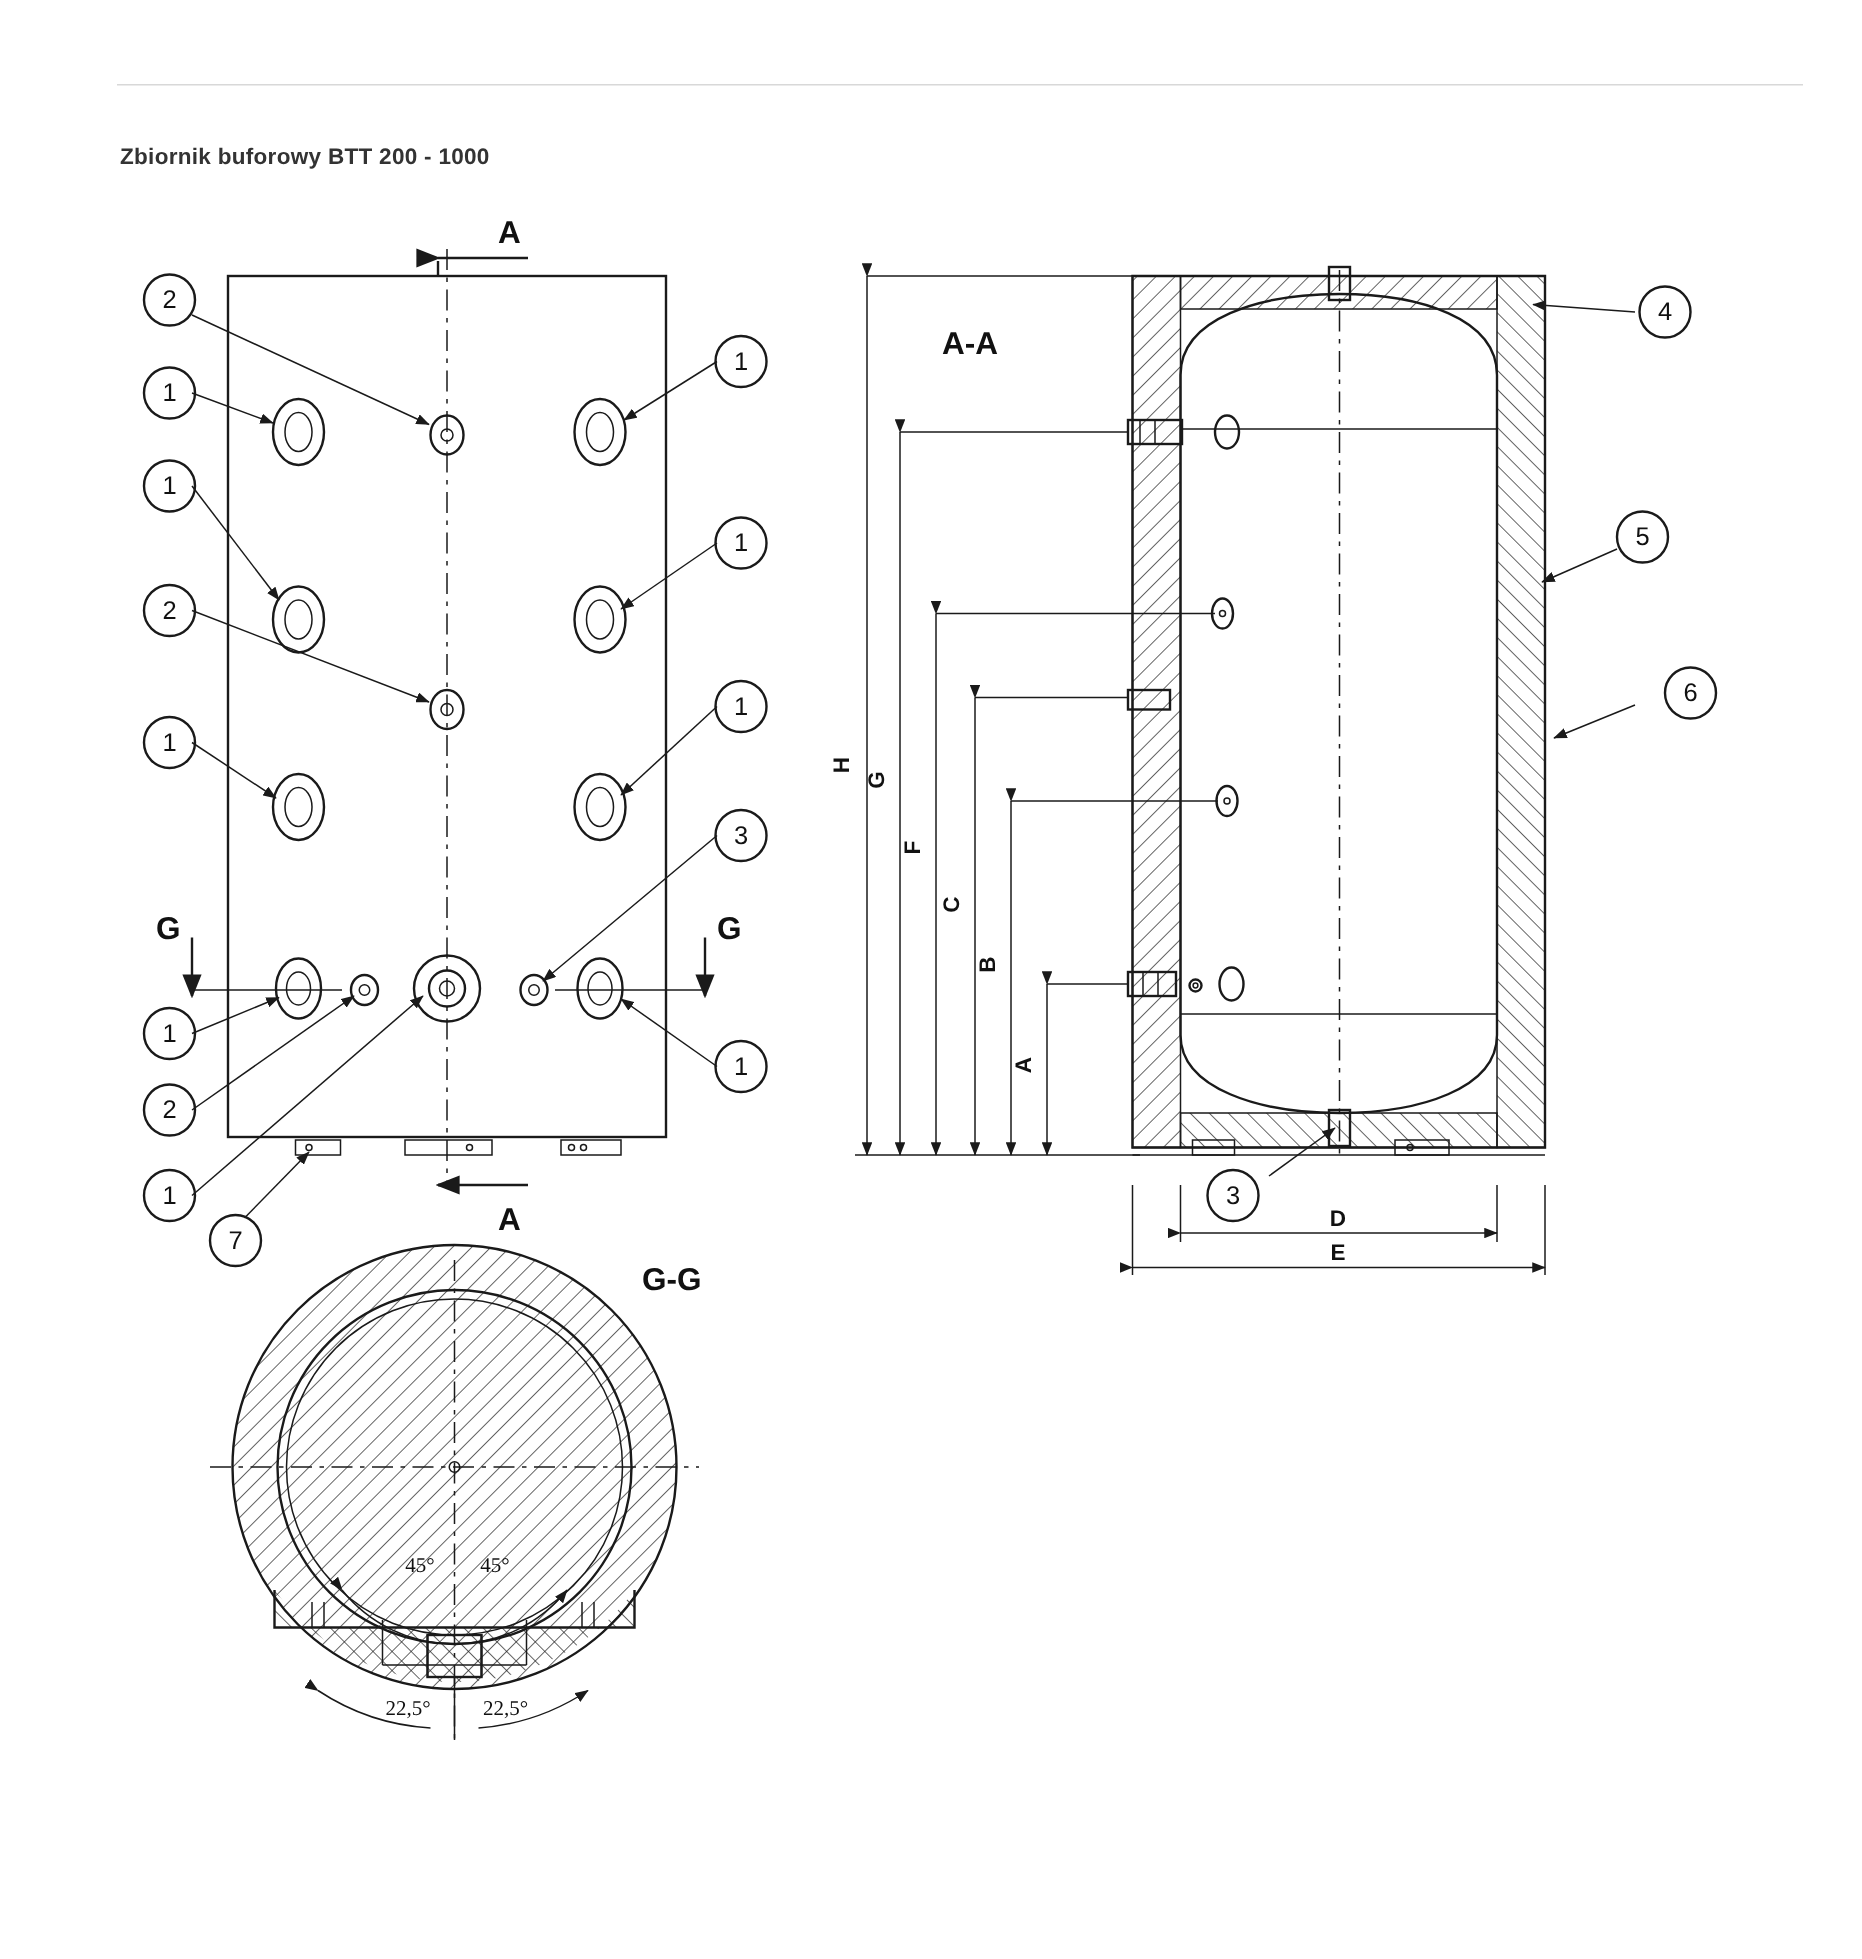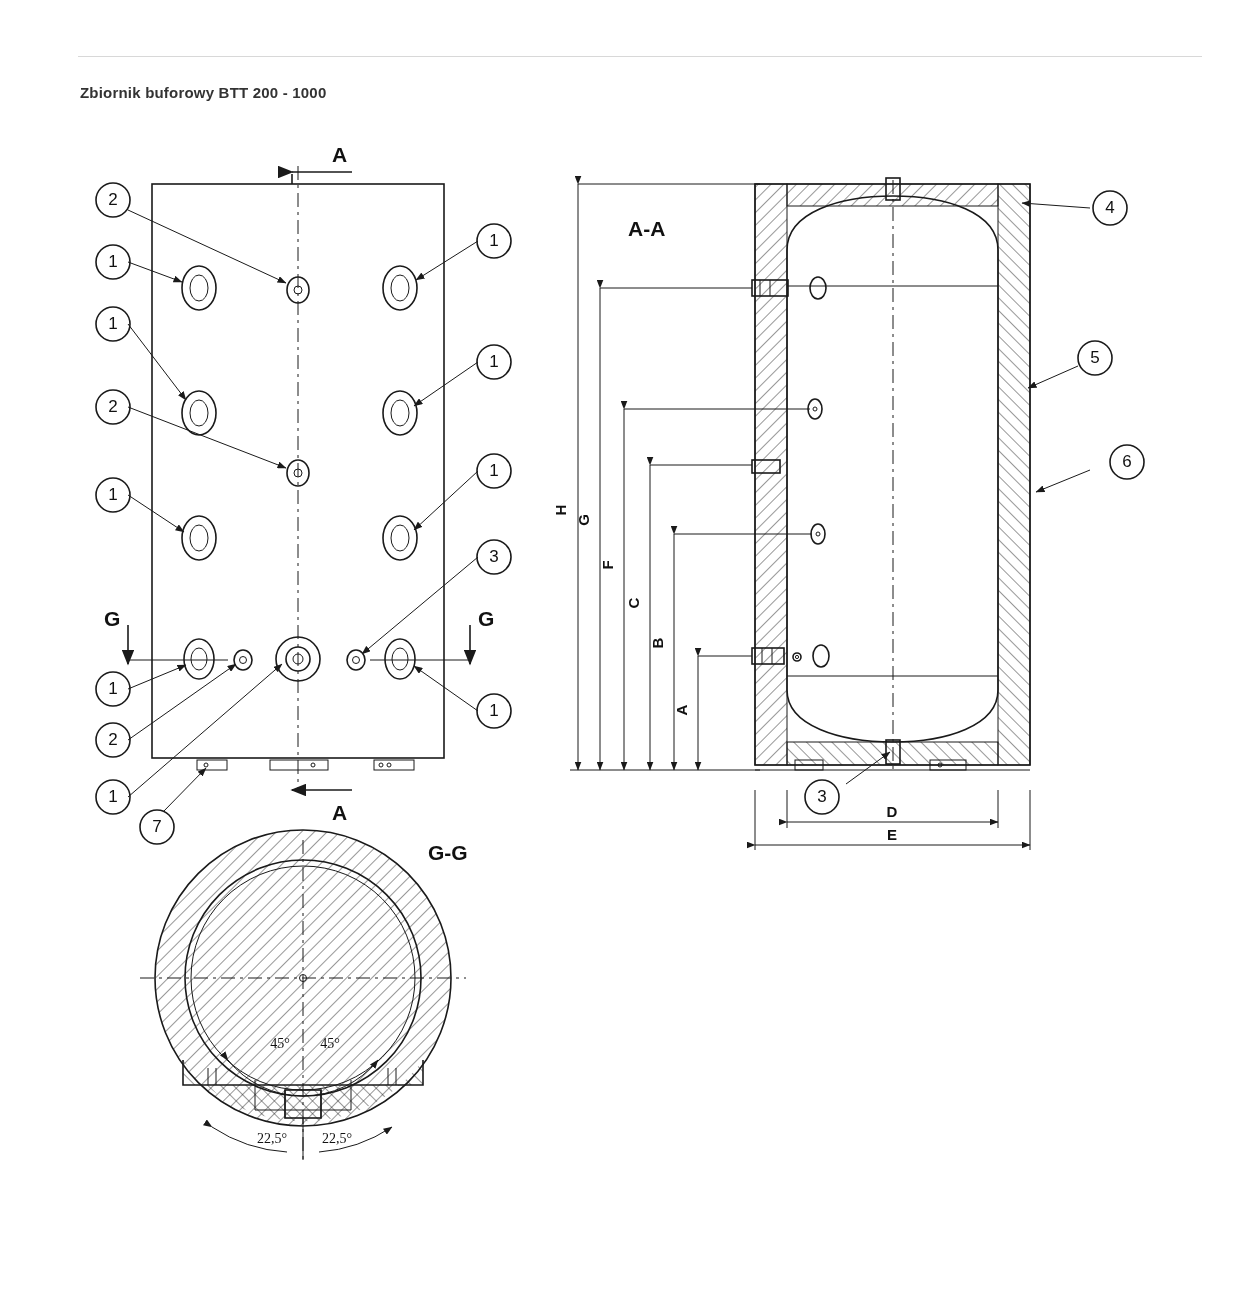--- a/index.html
+++ b/index.html
@@ -1,18 +1,18 @@
 <!DOCTYPE html>
 <html><head>
 <meta charset="utf-8">
 <style>
   html,body{margin:0;padding:0;background:#ffffff;}
   body{width:1241px;height:1306px;font-family:"Liberation Sans",sans-serif;color:#111;position:relative;overflow:hidden;}
   .top-rule{position:absolute;left:78px;top:56px;width:1124px;height:1px;background:#d8d8d8;}
-  .title{position:absolute;left:80px;top:84px;font-size:15px;font-weight:bold;color:#333;letter-spacing:.2px;}
+  .title{position:absolute;left:80px;top:96px;font-size:15px;font-weight:bold;color:#333;letter-spacing:.2px;}
   svg{position:absolute;left:0;top:0;}
   .ln{stroke:#1a1a1a;fill:none;}
   .thin{stroke-width:1;}
   .med{stroke-width:1.6;}
   .dash{stroke-dasharray:14 5 3 5;stroke-width:1;}
   .balloon-txt{font-size:17px;font-family:"Liberation Sans",sans-serif;text-anchor:middle;dominant-baseline:middle;fill:#111;}
   .lbl{font-size:21px;font-family:"Liberation Sans",sans-serif;fill:#111;font-weight:bold;}
   .lbl-s{font-size:15px;font-family:"Liberation Sans",sans-serif;fill:#111;font-weight:bold;}
   .lbl-ang{font-size:14px;font-family:"Liberation Serif",serif;fill:#111;}
   .hatch-fill{fill:url(#hatch);}

